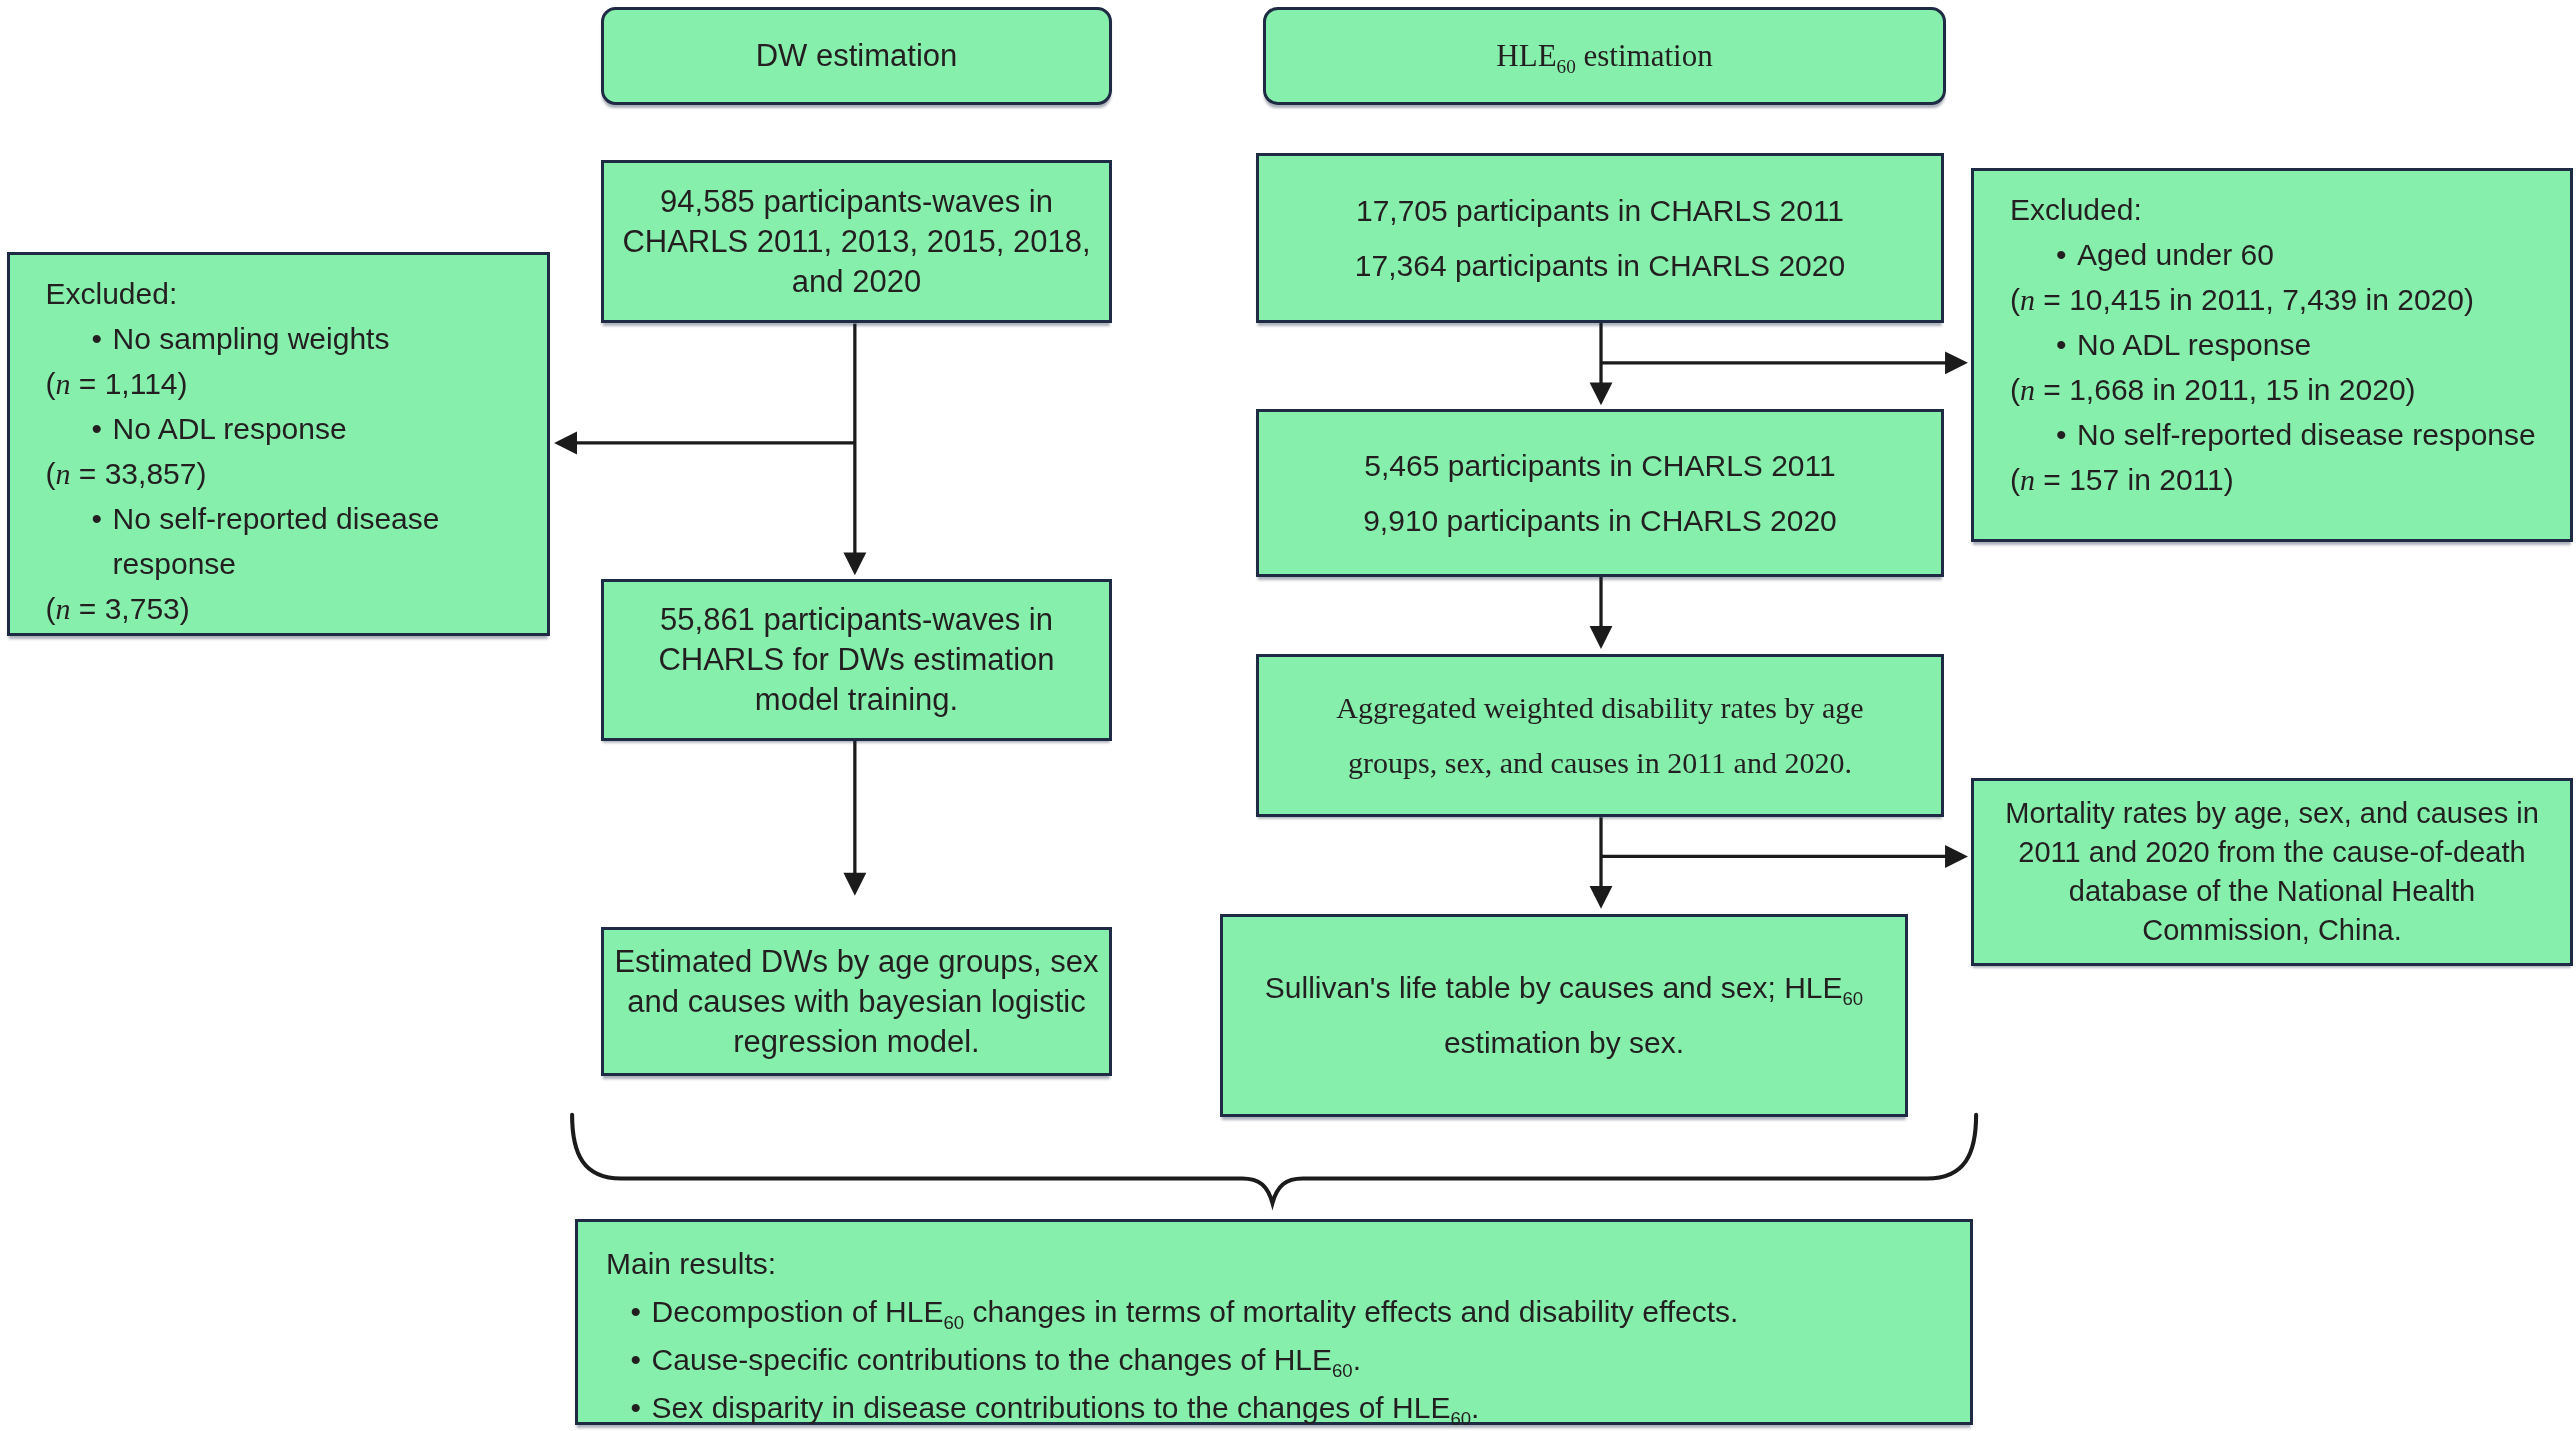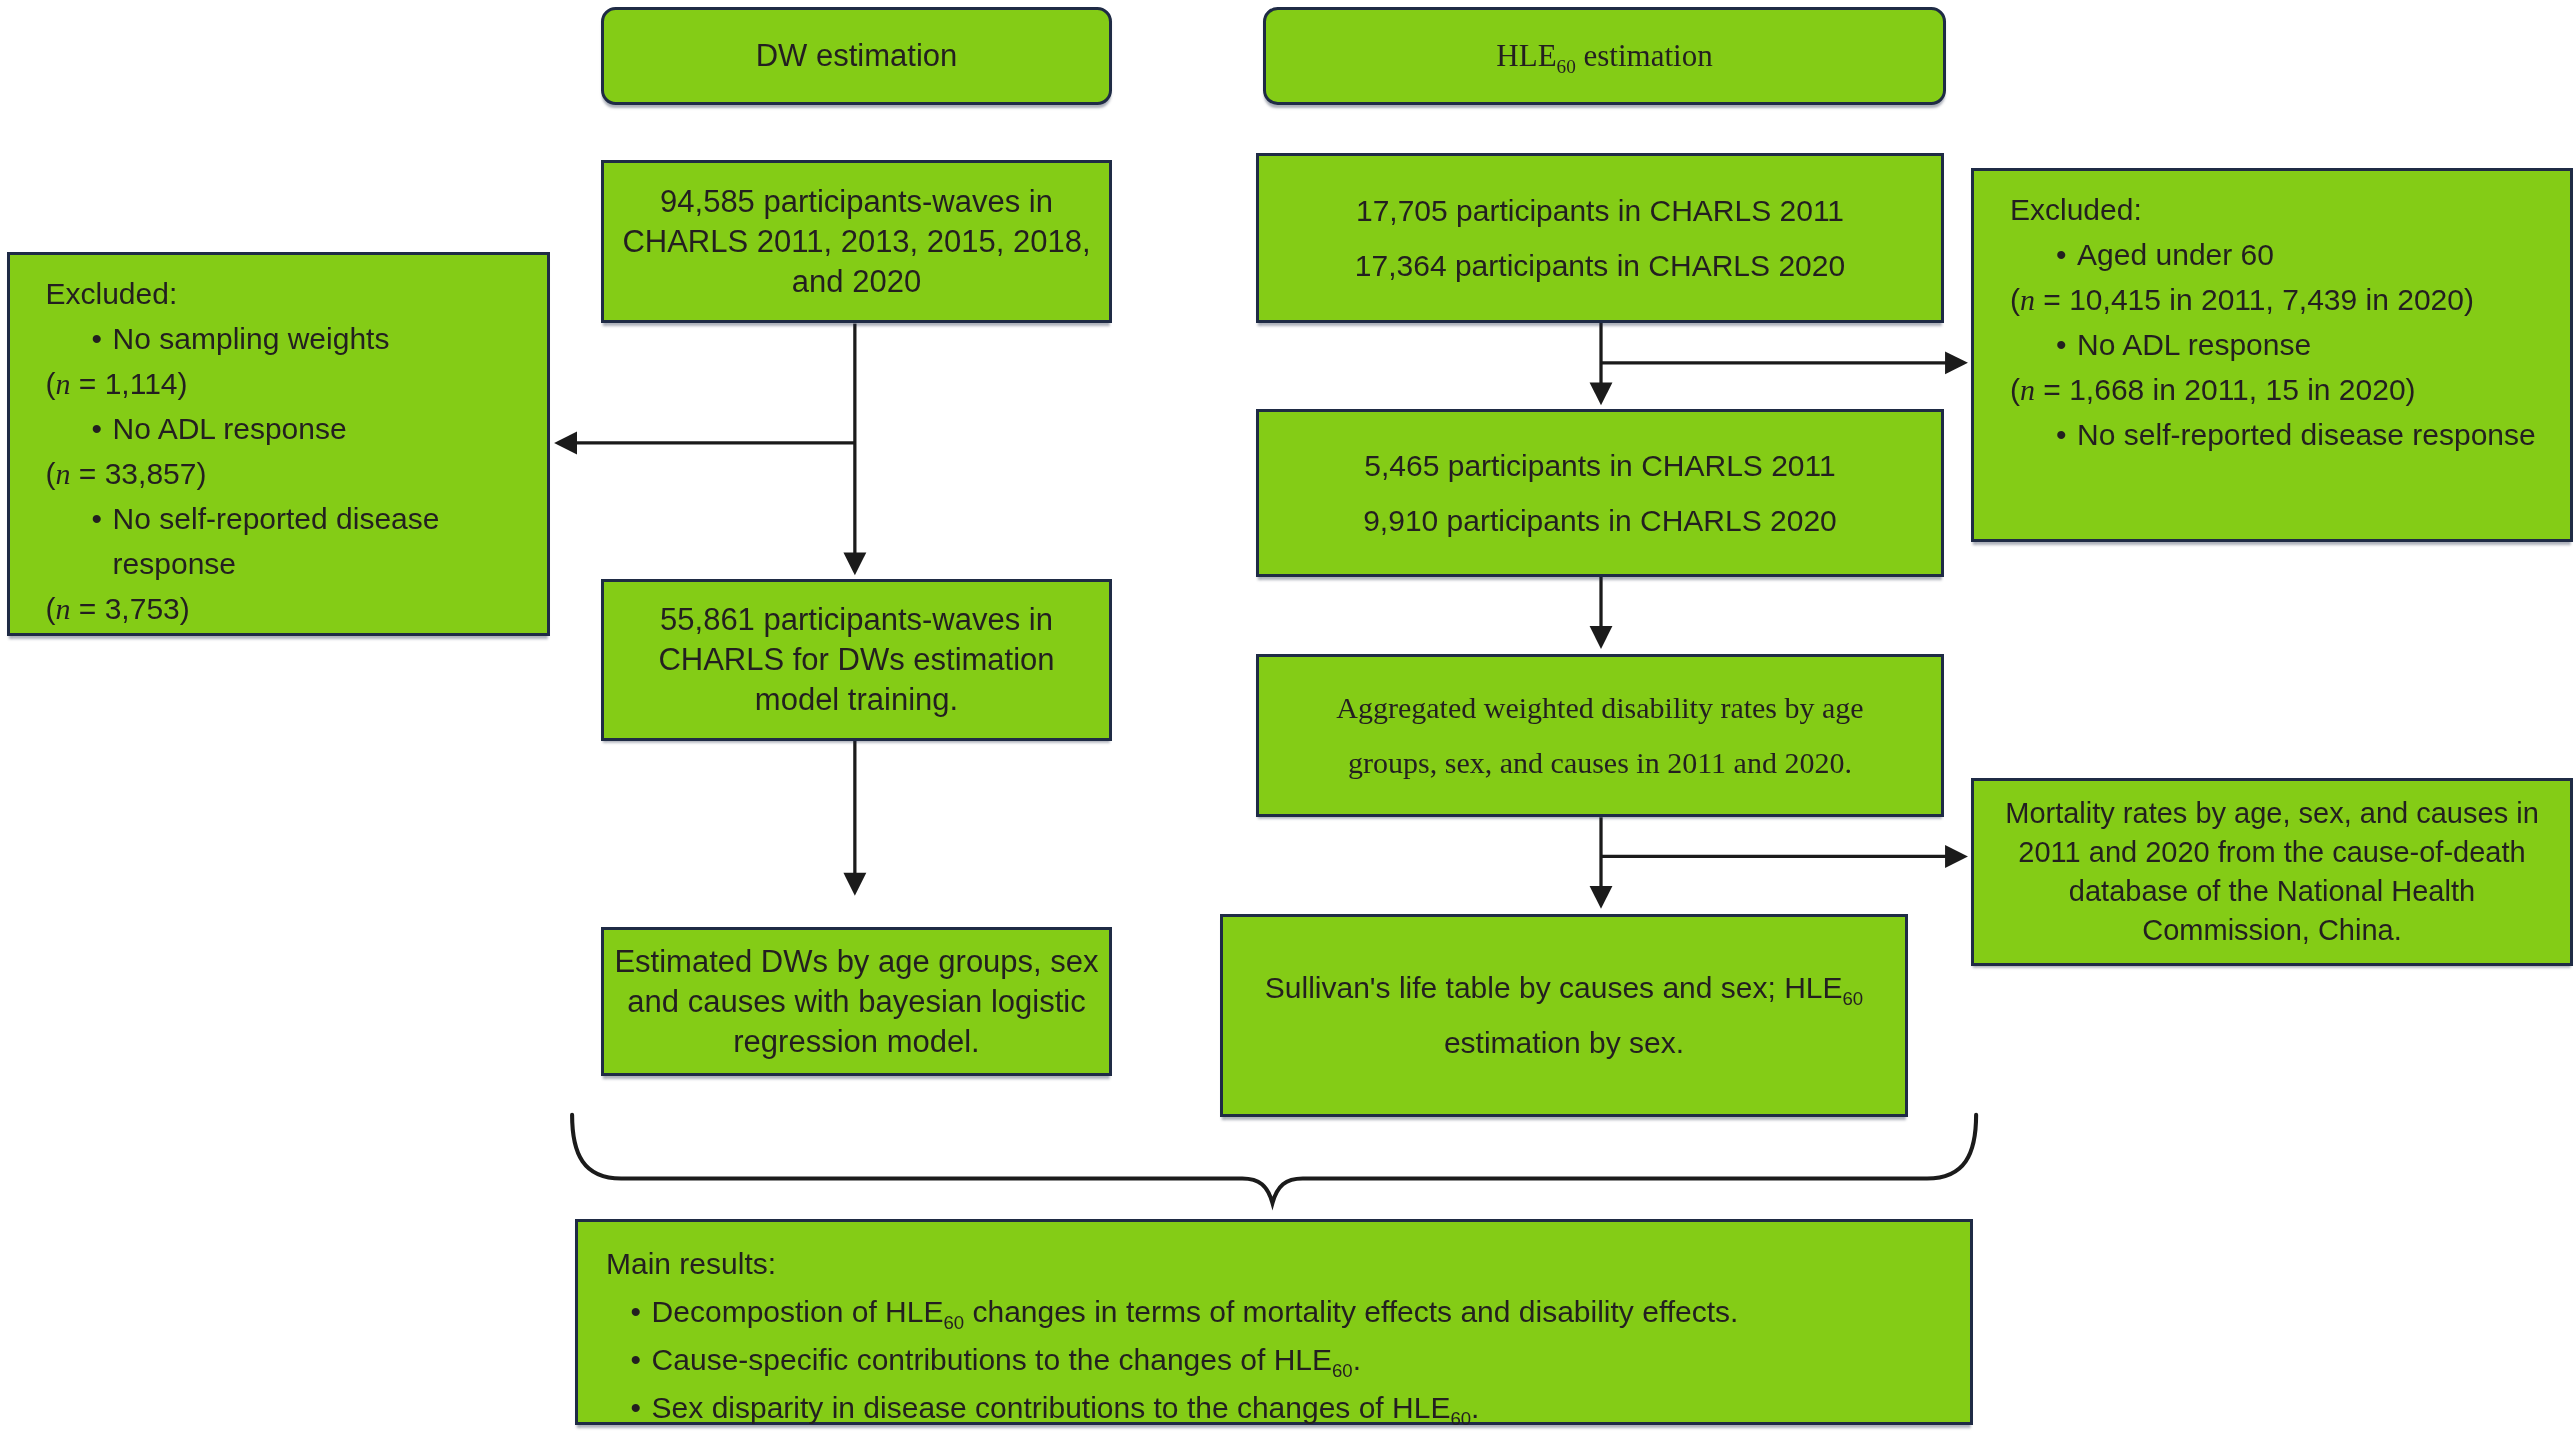--- a/index.html
+++ b/index.html
@@ -6,21 +6,21 @@
   body{
     position:relative;
     width:2576px;height:1431px;
     font-family:"Liberation Sans", sans-serif;
     color:#231f20;
   }
   .box{
     position:absolute;
     box-sizing:border-box;
     border:3.3px solid #1f2b45;
-    background:#84cc16;
+    background:#86efac;
     box-shadow:0 4.1px 2.5px -1.6px rgba(31,43,69,.38);
   }
   .rounded{border-radius:14.7px;}
   .centerbox{
     display:flex;flex-direction:column;
     align-items:center;justify-content:center;
     text-align:center;
   }
   .flowtext{font-size:31px;line-height:40px;}
   .r-flowtext{font-size:30px;line-height:40px;gap:15px;}
@@ -127,20 +127,21 @@
     <div><span>(</span><span class="n-it">n</span><span> = 10,415 in 2011, 7,439 in 2020)</span></div>
     <div class="exc-bullet">
         <span class="dot">•</span>
         <span>No ADL response</span>
       </div>
     <div><span>(</span><span class="n-it">n</span><span> = 1,668 in 2011, 15 in 2020)</span></div>
     <div class="exc-bullet">
         <span class="dot">•</span>
         <span>No self-reported disease response</span>
       </div>
+    <div><span>(</span><span class="n-it">n</span><span> = 157 in 2011)</span></div>
   </div>
 </div>
 
 <div class="box centerbox r-flowtext" style="left:1256px;top:409px;width:688px;height:168px;">
   <div>5,465 participants in CHARLS 2011</div>
   <div>9,910 participants in CHARLS 2020</div>
 </div>
 
 <div class="box centerbox r-flowtext" style="left:1256px;top:654px;width:688px;height:163px;font-family:Liberation Serif, serif;">
   <div>Aggregated weighted disability rates by age</div>

